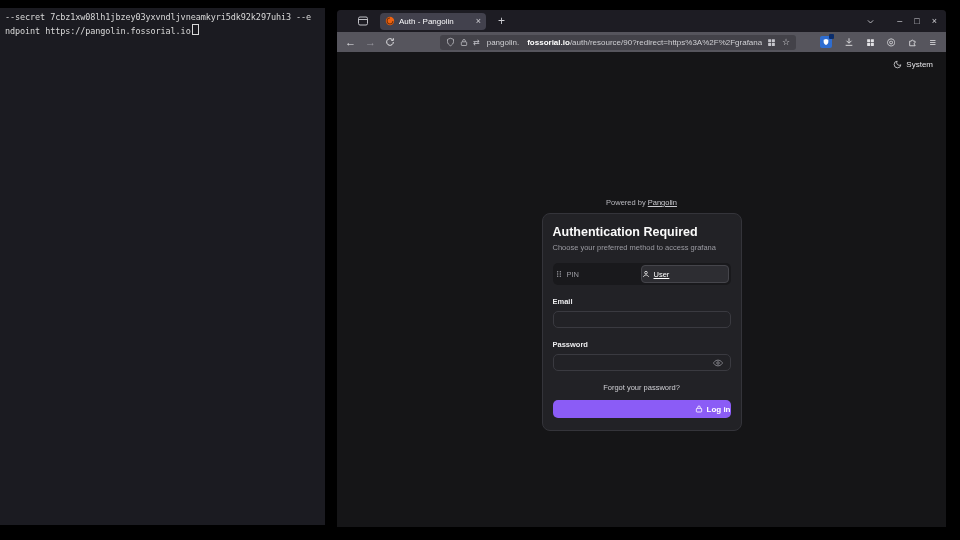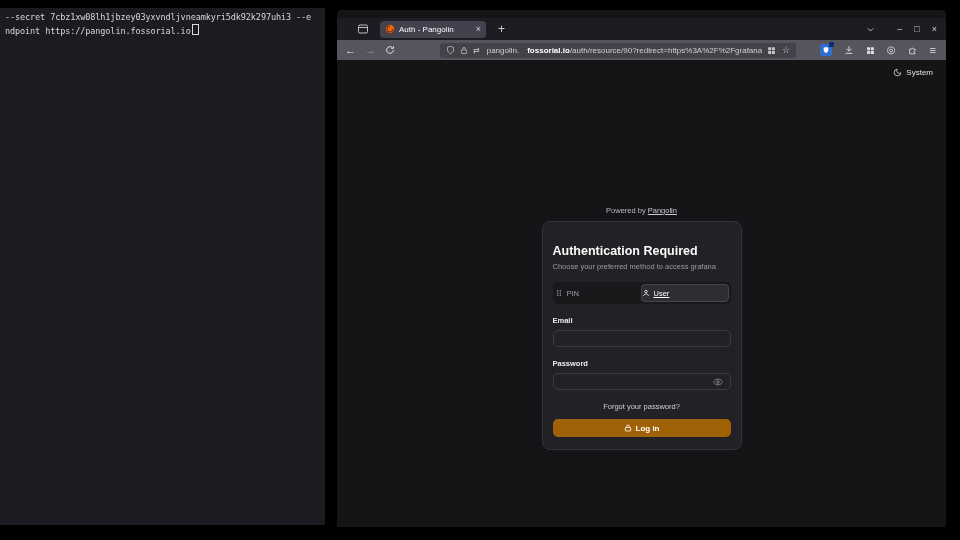--- a/index.html
+++ b/index.html
@@ -18,21 +18,21 @@
   .term-line { white-space:pre; }
   .term-cursor {
     display:inline-block; width:5px; height:9px; border:1px solid #d9d9d9;
     vertical-align:-1px; margin-left:1px;
   }
   
   .browser {
     position:absolute; left:337px; top:10px; width:609px; height:517px;
     background:#151517; border-radius:4px 4px 0 0; overflow:hidden;
   }
-  .tabbar { height:22px; background:#1d1c23; display:flex; align-items:center;margin-top:8px; }
+  .tabbar { height:22px; background:#1d1c23; display:flex; align-items:center; }
   .fxview { margin-left:20px; color:#bfbfc5; display:flex; }
   .tab {
     margin-left:11px; width:106px; height:17px; background:#42414d; border-radius:4px;
     display:flex; align-items:center; padding:0 5px; gap:4px; box-sizing:border-box;
   }
   .tab-title { font-size:8px; color:#fbfbfe; flex:1; white-space:nowrap; overflow:hidden; }
   .tab-close { font-size:9px; color:#cfcfd4; line-height:1; }
   .newtab { margin-left:12px; color:#cfcfd4; font-size:12px; line-height:1; }
   .tabbar-spacer { flex:1; }
   .tabs-chevron { color:#bfbfc5; display:flex; margin-right:22px; }
@@ -73,21 +73,21 @@
   .content { position:relative; height:527px; background:#151517; }
   .theme-toggle {
     position:absolute; top:8px; right:13px; display:flex; align-items:center; gap:4px;
     color:#e3e3e6; font-size:8px;
   }
   .center-col { display:flex; flex-direction:column; align-items:center; padding-top:146px; }
   .powered { font-size:7.5px; color:#b9b9bf; }
   .powered-link { text-decoration:underline; color:#c9c9cf; }
   .card {
     margin-top:6px; width:200px; box-sizing:border-box; background:#222226;
-    border:1px solid #34343a; border-radius:8px; padding:22px 10px 12px;
+    border:1px solid #34343a; border-radius:8px; padding:11px 10px 12px;
   }
   .card-title { font-size:12.5px; font-weight:bold; color:#fafafa; }
   .card-sub { margin-top:4px; font-size:7.5px; color:#9b9ba2; }
   .method-tabs {
     margin-top:11px; background:#19191c; border-radius:5px; padding:2px;
     display:flex; height:18px;
   }
   .tabbtn {
     flex:1; display:flex; align-items:center; gap:4px;
     font-size:7.5px; color:#9b9ba2; border-radius:4px; box-sizing:border-box;
@@ -289,21 +289,21 @@
               <svg viewBox="0 0 24 24" width="10" height="10" fill="none" stroke="currentColor" stroke-width="2">
                   <path d="M1 12s4-7 11-7 11 7 11 7-4 7-11 7S1 12 1 12z"></path>
                   <circle cx="12" cy="12" r="3"></circle>
                 </svg>
             </span>
           </span>
         </div>
 
         <div class="forgot">Forgot your password?</div>
 
-        <div class="login-btn" style="background: #a16207;">
+        <div class="login-btn" style="background: #8b5cf6; justify-content: flex-end;">
           <span>
             <svg viewBox="0 0 24 24" width="8" height="8" fill="none" stroke="#ffffff" stroke-width="2.4">
                 <rect x="4" y="10" width="16" height="11" rx="2"></rect>
                 <path d="M8 10V7a4 4 0 0 1 8 0v3"></path>
               </svg>
           </span>
           <span>Log in</span>
         </div>
       </div>
     </div>

